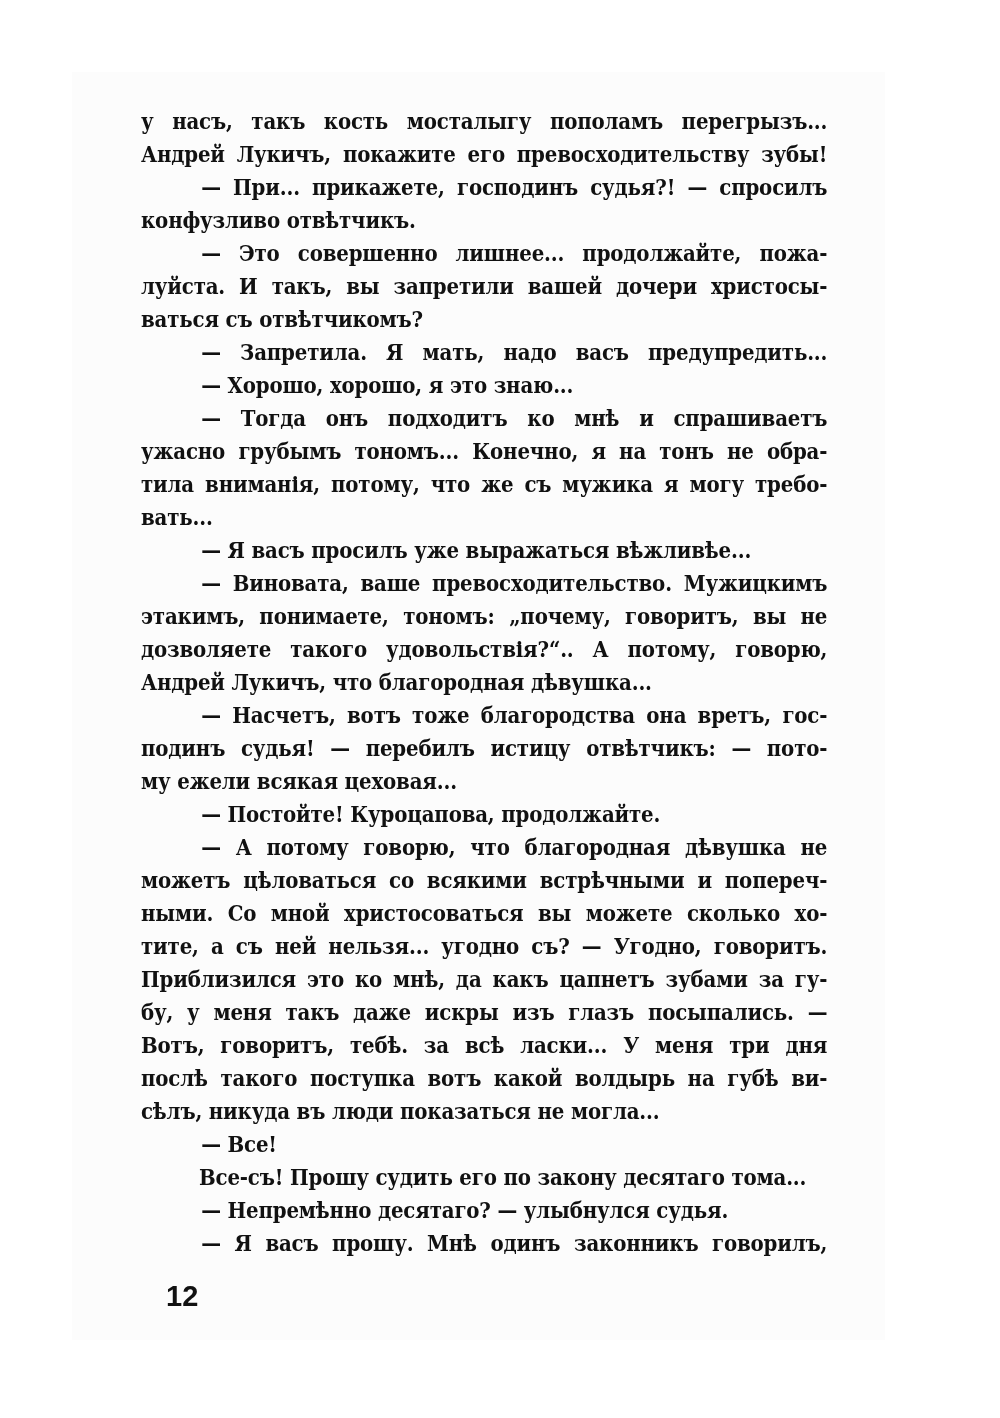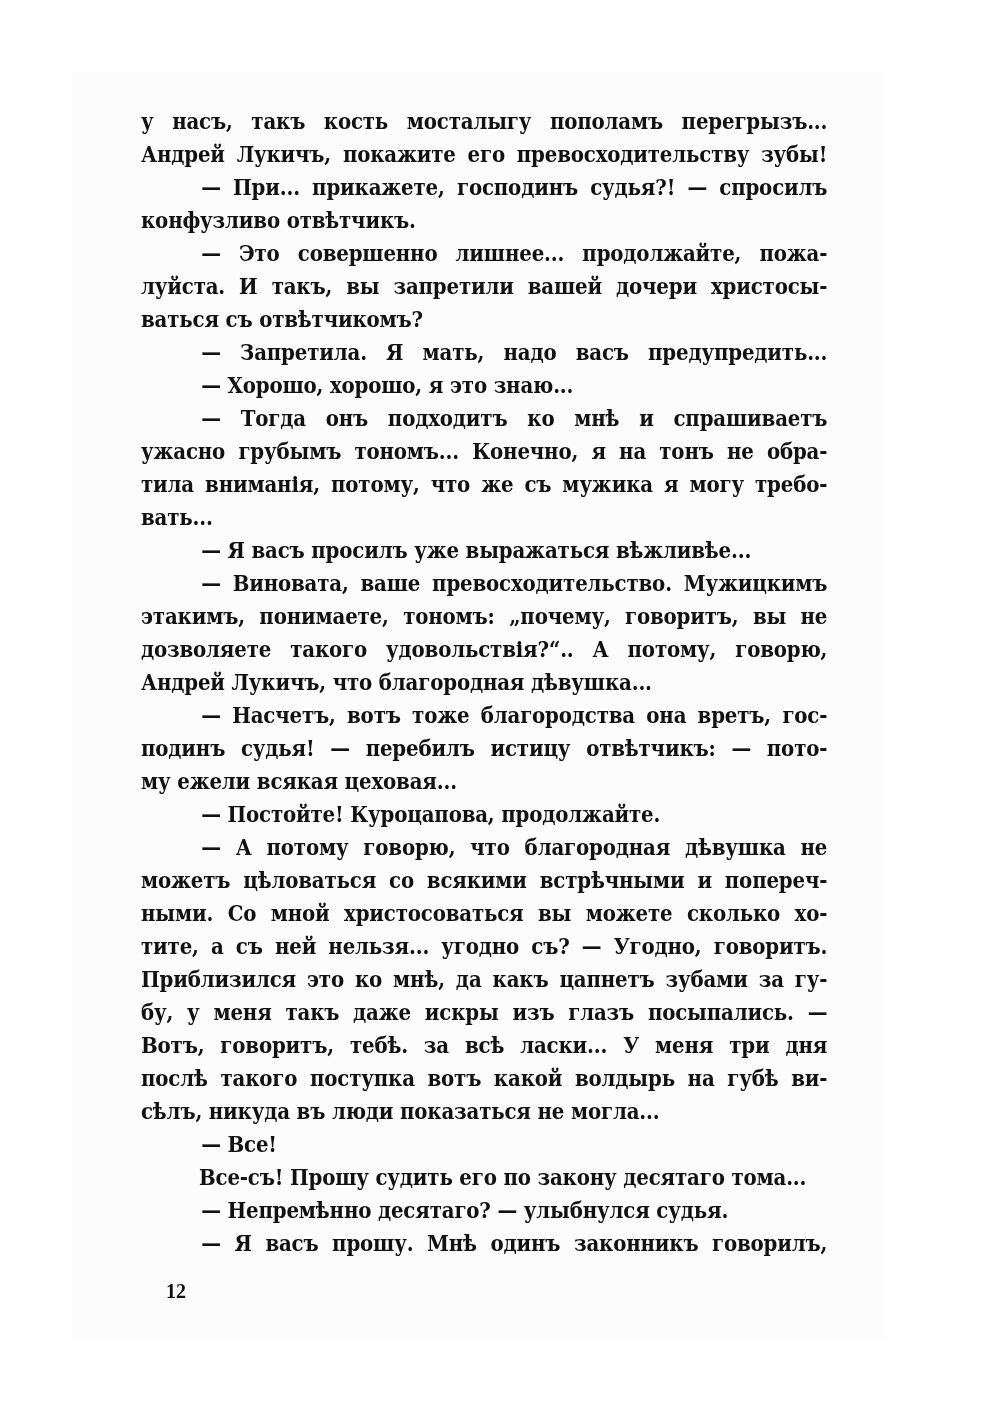--- a/index.html
+++ b/index.html
@@ -54,23 +54,23 @@
     .line.indent.justify {
       width: 798px;
     }
     .line.short {
       text-align: left;
     }
     .page-number {
       position: absolute;
       left: 166px;
       top: 1280px;
-      font-family: Liberation Serif, serif;
+      font-family: Liberation Sans, sans-serif;
       font-weight: bold;
-      font-size: 20px;
+      font-size: 29px;
       color: #111111;
     }
   </style>
 </head>
 <body>
 
 <div class="scan"></div>
 
 <div class="text-block">
   <div class="line justify" style="top:0px">у насъ, такъ кость мосталыгу пополамъ перегрызъ...</div>

